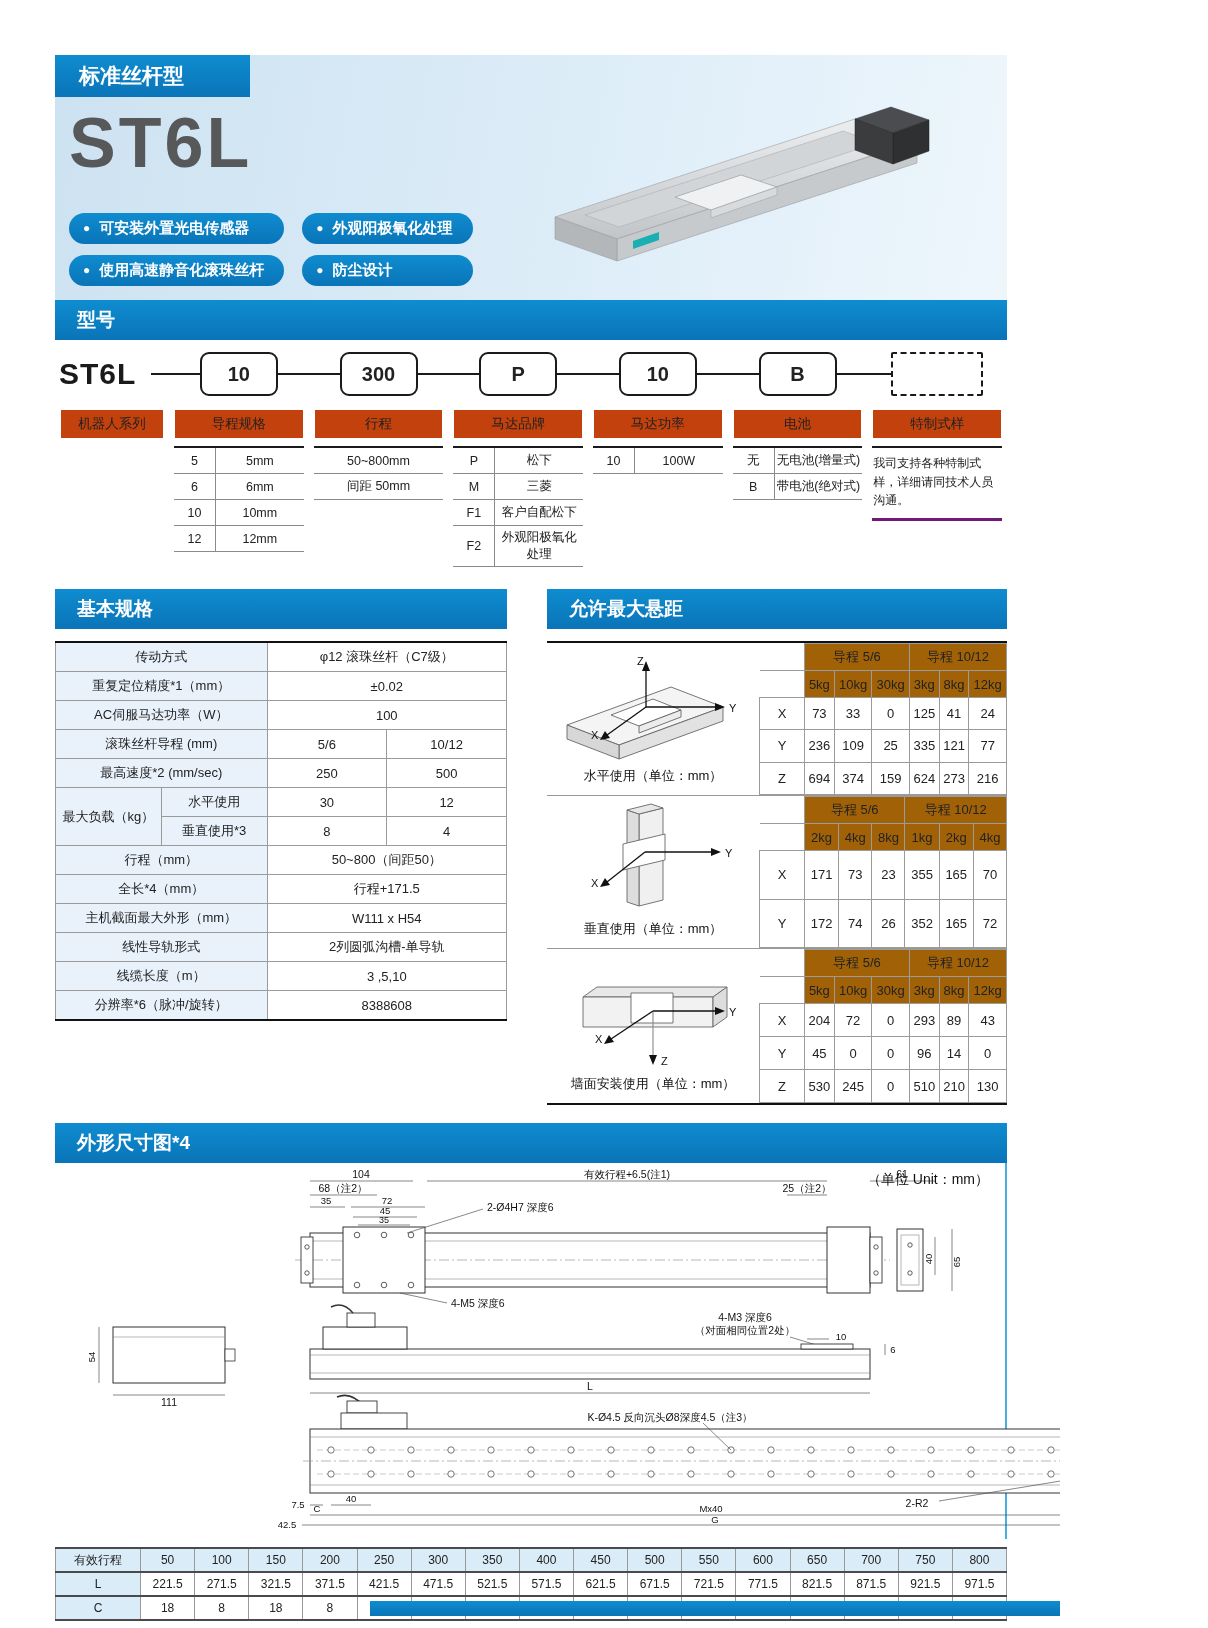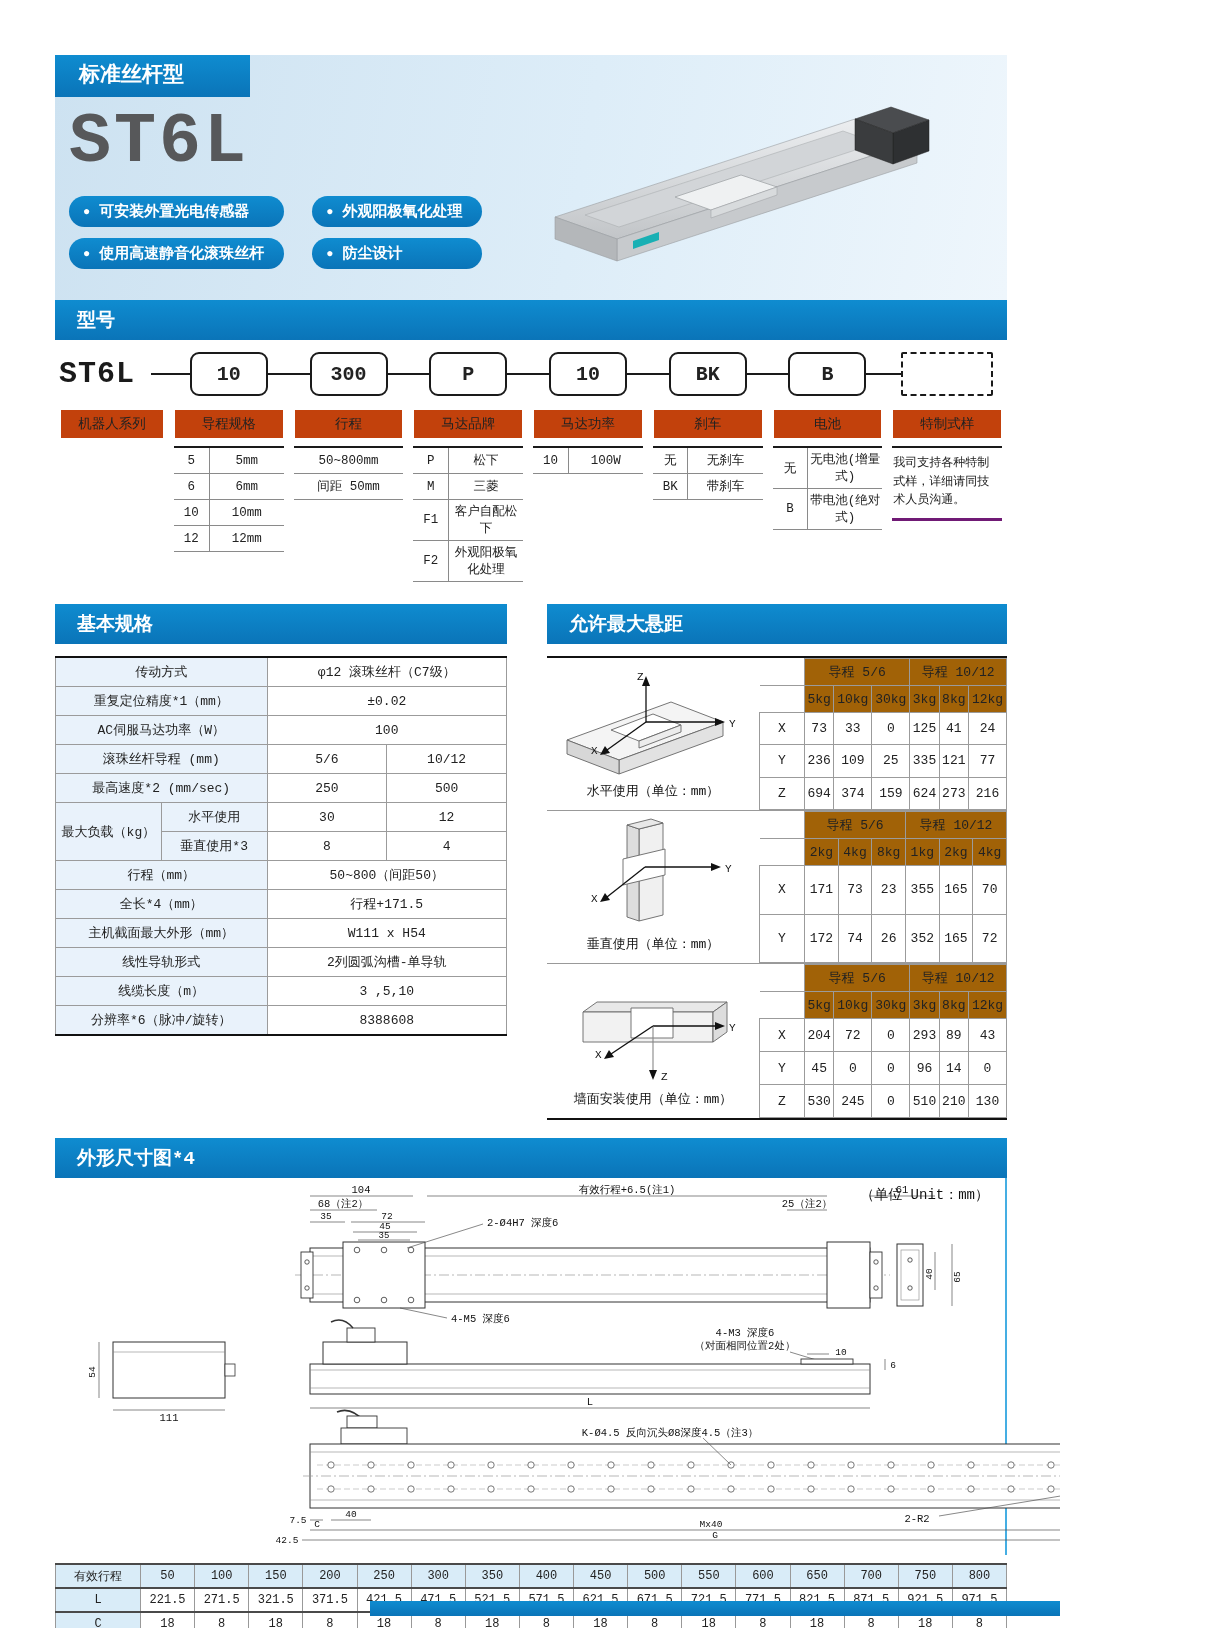--- a/index.html
+++ b/index.html
@@ -1,28 +1,28 @@
 <!DOCTYPE html>
 <html><head>
 <meta charset="utf-8">
 <style>
   html,body{margin:0;padding:0;background:#fff;}
   .page{position:relative;width:1060px;height:1628px;background:#fff;overflow:hidden;
-        font-family:Liberation Mono, monospace;color:#222;}
+        font-family:Liberation Sans, sans-serif;color:#222;}
   .content{padding:0 53px 0 55px;}
 
   
   .hero{position:relative;margin-top:55px;height:245px;
         background:linear-gradient(100deg,#cde2f1 0%,#ddedf8 55%,#eef6fc 100%);}
   .type-badge{position:absolute;top:0;left:0;background:linear-gradient(180deg,#0f8cd0,#0a74b8);
         color:#fff;font-size:21px;font-weight:bold;line-height:42px;padding:0 66px 0 24px;}
   .model-title{position:absolute;top:48px;left:14px;font-size:70px;font-weight:bold;
         color:#57585a;letter-spacing:3px;}
-  .pill-grid{position:absolute;left:14px;bottom:31px;display:grid;
-        grid-template-columns:auto auto;gap:11px 28px;justify-content:start;}
+  .pill-grid{position:absolute;left:14px;bottom:14px;display:grid;
+        grid-template-columns:auto auto;gap:11px 18px;justify-content:start;}
   .pill{background:linear-gradient(180deg,#0f8cd0,#0a74b8);color:#fff;border-radius:16px;
         padding:6px 20px 6px 14px;font-size:15px;font-weight:bold;white-space:nowrap;}
   .pill .dot{margin-right:9px;font-size:12px;vertical-align:1px;}
   .hero-img{position:absolute;right:12px;top:22px;}
 
   
   .bar{background:linear-gradient(180deg,#0f8cd0,#0a74b8);color:#fff;font-weight:bold;
        font-size:19px;padding:7px 0 7px 22px;}
 
   
@@ -189,36 +189,20 @@
           </table>
       </div>
       <div class="ord-col">
         <div class="ord-box">10</div>
         <div class="ord-chip">马达功率</div>
         <table class="mini">
             <tbody>
               <tr>
                 <td>10</td>
                 <td>100W</td>
-              </tr>
-            </tbody>
-          </table>
-      </div>
-      <div class="ord-col">
-        <div class="ord-box">BK</div>
-        <div class="ord-chip">刹车</div>
-        <table class="mini">
-            <tbody>
-              <tr>
-                <td>无</td>
-                <td>无刹车</td>
-              </tr>
-              <tr>
-                <td>BK</td>
-                <td>带刹车</td>
               </tr>
             </tbody>
           </table>
       </div>
       <div class="ord-col">
         <div class="ord-box">B</div>
         <div class="ord-chip">电池</div>
         <table class="mini">
             <tbody>
               <tr>

